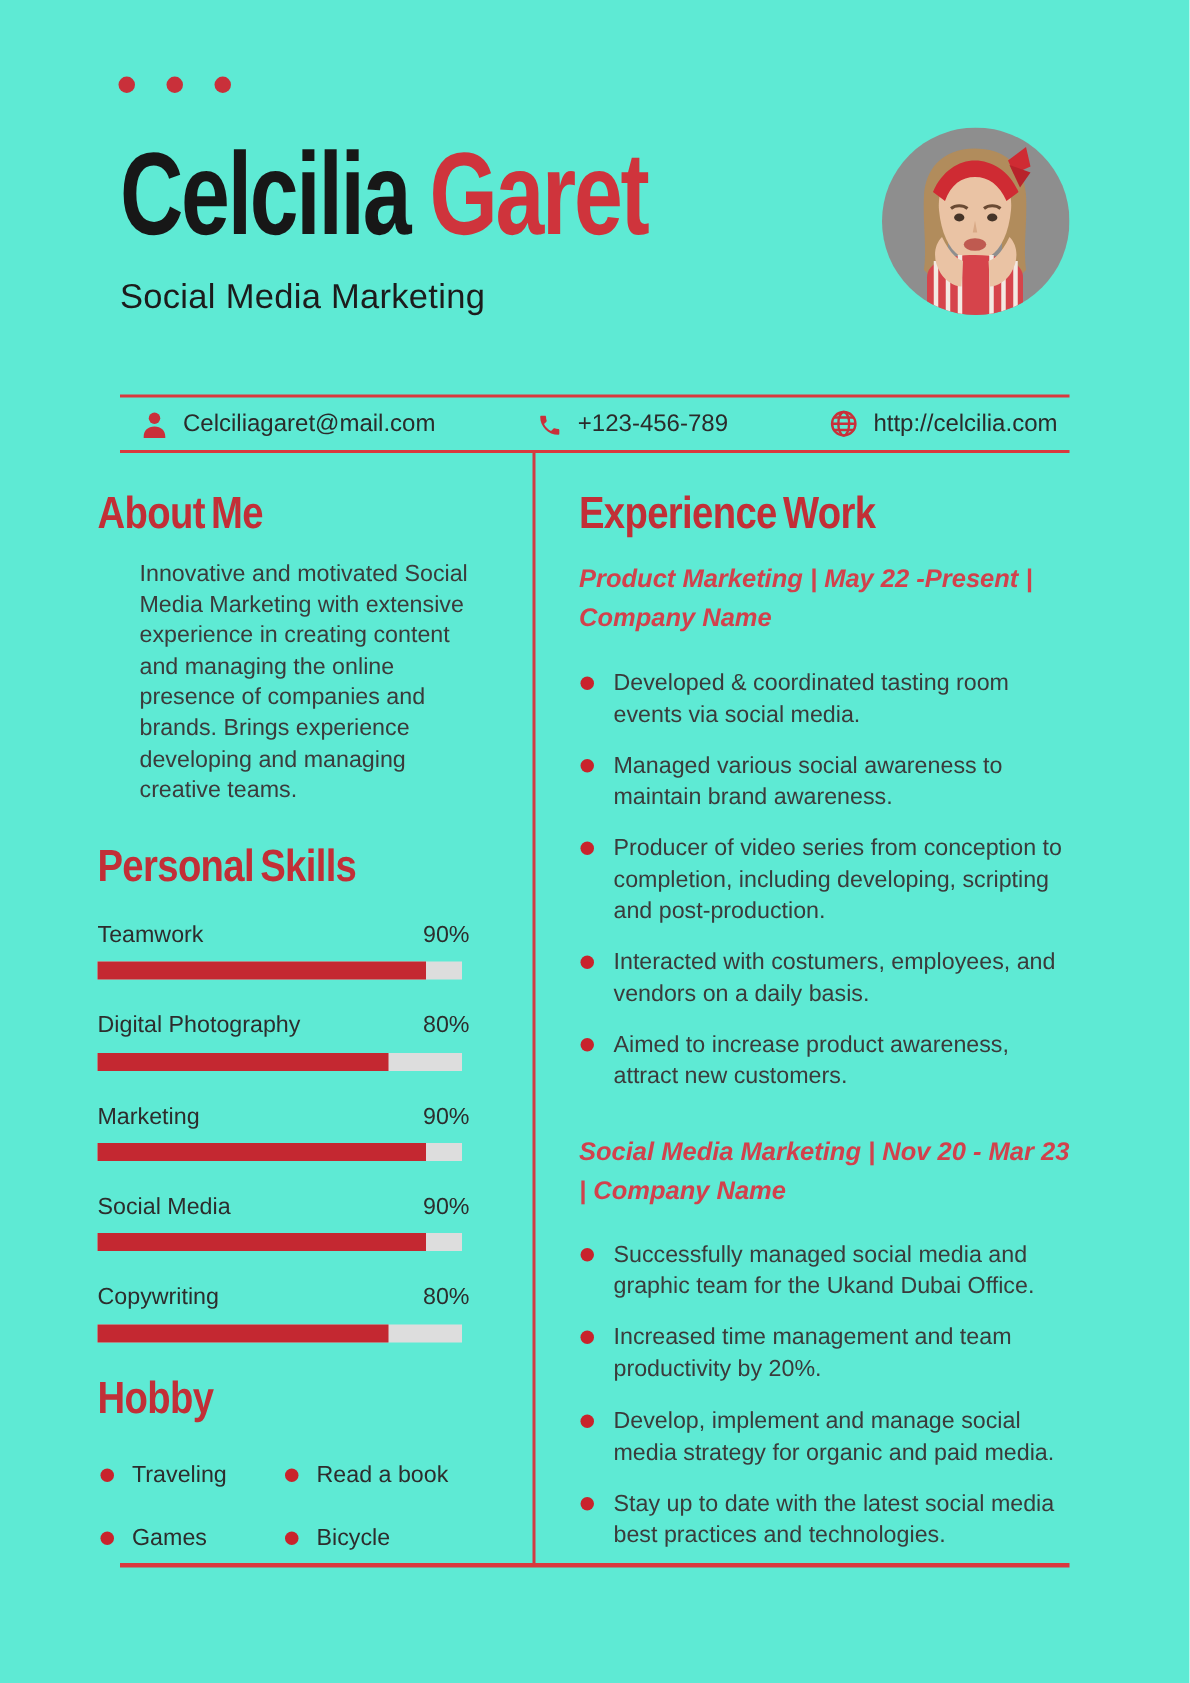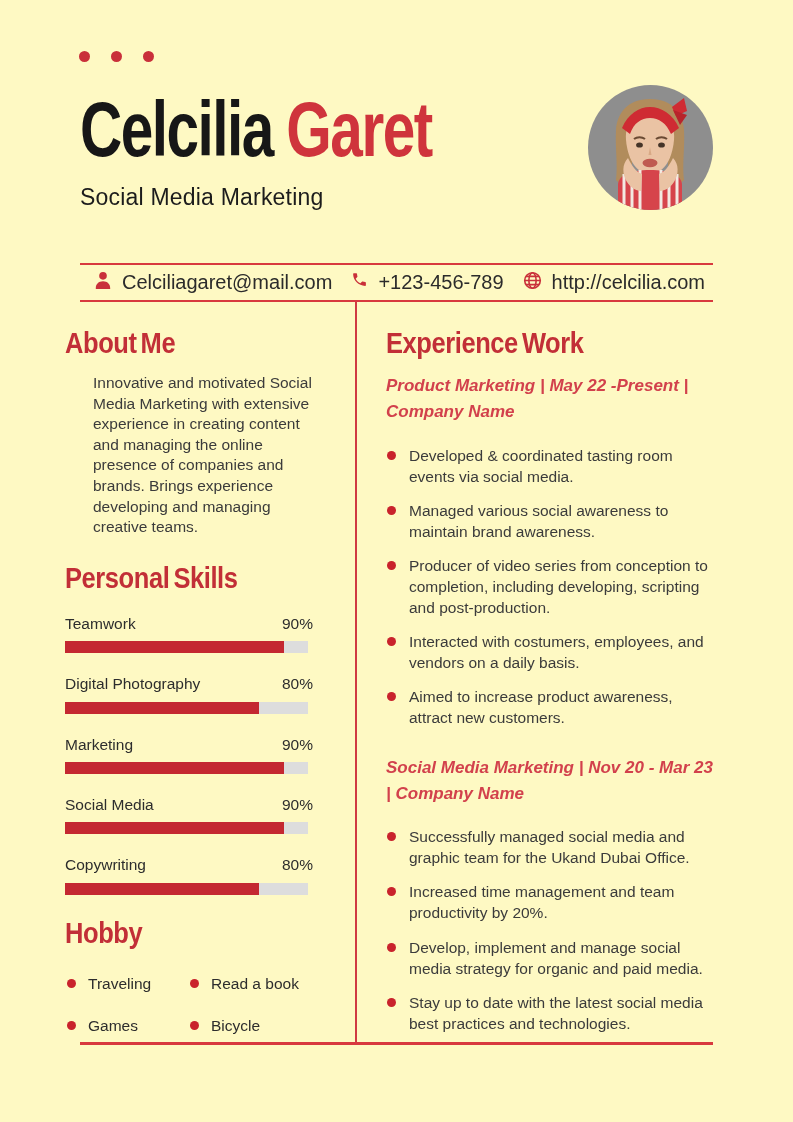--- a/index.html
+++ b/index.html
@@ -1,18 +1,18 @@
 <!DOCTYPE html>
 <html><head>
 <meta charset="utf-8">
 <style>
   * { margin:0; padding:0; box-sizing:border-box; }
   html,body { width:793px; height:1122px; background:#ffffff; overflow:hidden;
               font-family:"Liberation Sans", sans-serif; }
-  .page { position:relative; width:793px; height:1122px; background:#fef9c3; }
+  .page { position:relative; width:793px; height:1122px; background:#5eead4; }
 
   
   .dots { position:absolute; left:79px; top:51px; display:flex; gap:21px; }
   .dots i { width:11px; height:11px; border-radius:50%; background:#c9303a; }
 
   
   .header { position:absolute; left:80px; top:90px; }
   h1 { font-size:78px; font-weight:bold; line-height:1; letter-spacing:-2px;
        transform:scaleX(0.75); transform-origin:left center; white-space:nowrap; }
   h1 .n1 { color:#171717; }
@@ -20,21 +20,21 @@
   .subtitle { margin-top:16px; font-size:23px; color:#1c1c1c; letter-spacing:0.2px; }
 
   
   .photo { position:absolute; left:588px; top:85px; width:125px; height:125px; }
 
   
   .contactbar { position:absolute; left:80px; top:263px; width:633px; height:39px;
                 border-top:2.5px solid #d8393e; border-bottom:2.5px solid #d8393e;
                 display:flex; align-items:center; justify-content:space-between;
                 padding:0 8px 0 14px; }
-  .citem { display:flex; align-items:flex-start; gap:10px; font-size:20px; color:#2b2b2b; }
+  .citem { display:flex; align-items:flex-end; gap:10px; font-size:16px; color:#2b2b2b; }
   .citem svg { flex:0 0 auto; }
 
   
   .vdivider { position:absolute; left:355px; top:302px; width:2px; height:740px; background:#cf3b42; }
   .bottomline { position:absolute; left:80px; top:1042px; width:633px; height:2.5px; background:#d8393e; }
 
   h2 { font-size:30px; font-weight:bold; color:#c22f37; letter-spacing:-0.5px;
        word-spacing:-3px; line-height:1.1; transform:scaleX(0.85);
        transform-origin:left center; white-space:nowrap; }
 

